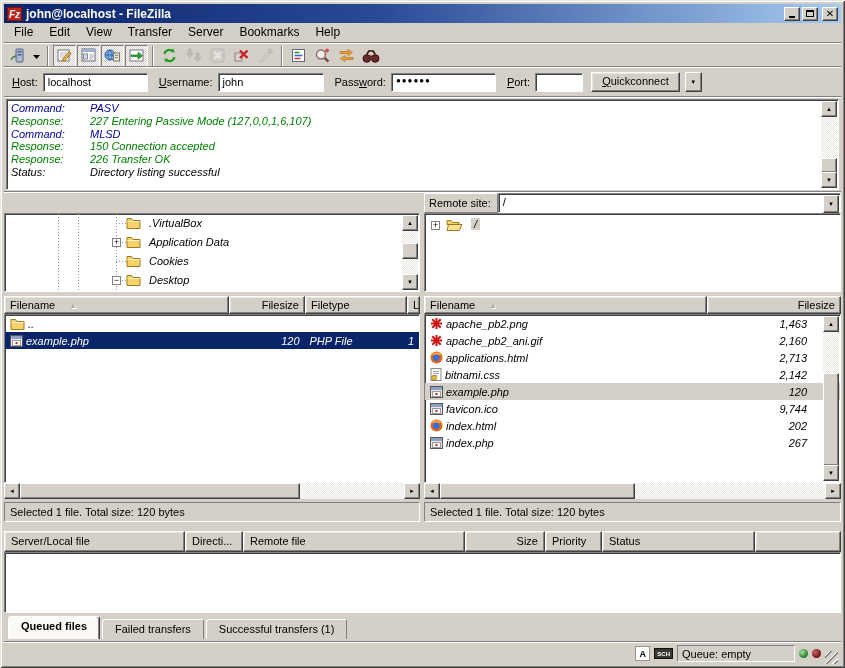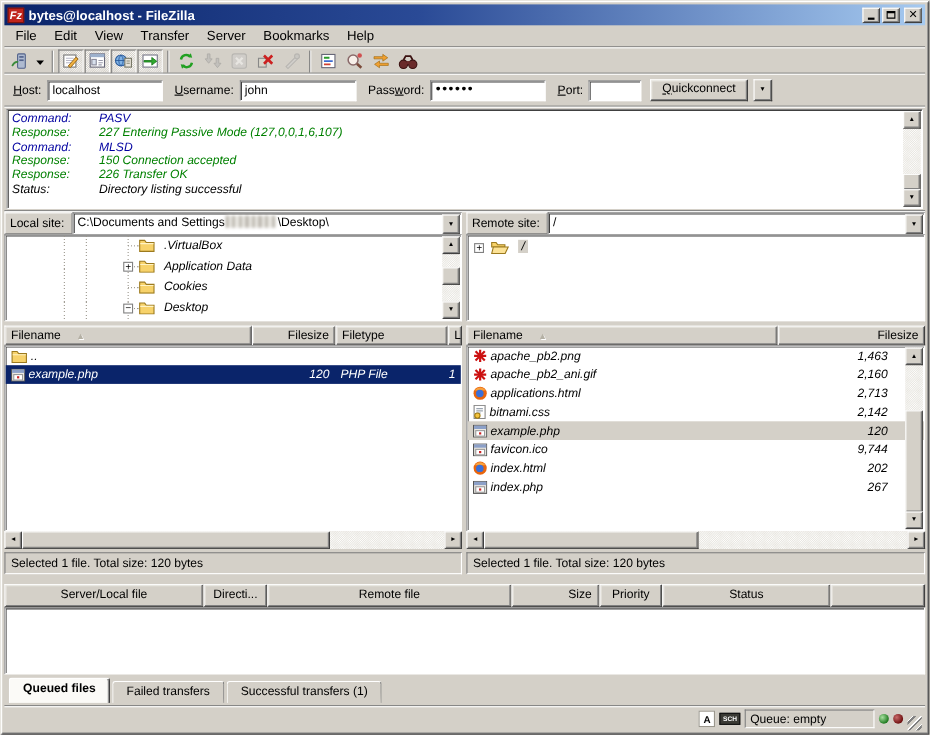--- a/index.html
+++ b/index.html
@@ -86,21 +86,21 @@
   .file-row { display:flex; height:17px; align-items:center; white-space:nowrap; }
   .fr-cell { padding:0 5px; overflow:hidden; display:flex; align-items:center; gap:3px; }
   .fr-cell.r { justify-content:flex-end; }
   .sel-active { background:#0a246a; color:#fff; }
   .sel-inactive { background:#d4d0c8; }
 
   .status-line { position:absolute; height:20px; background:#d4d0c8; border:1px solid; border-color:#808080 #fff #fff #808080; padding:3px 5px; }
 
   .queue-header { position:absolute; left:4px; right:4px; top:531px; height:21px; display:flex; }
   .qh-cell { height:21px; background:#d4d0c8; border:1px solid; border-color:#fff #404040 #404040 #fff;
-    box-shadow:inset -1px -1px 0 #808080, inset 1px 1px 0 #e8e6e0; padding:3px 6px; overflow:hidden; white-space:nowrap;text-align:center; }
+    box-shadow:inset -1px -1px 0 #808080, inset 1px 1px 0 #e8e6e0; padding:3px 6px; overflow:hidden; white-space:nowrap; }
   .qh-cell.r { text-align:right; }
   .queue-body { position:absolute; left:4px; right:4px; top:552px; height:61px; }
 
   .tabs { position:absolute; left:8px; top:616px; height:23px; display:flex; align-items:flex-end; gap:2px; }
   .tab { height:20px; padding:3px 12px; background:#d4d0c8; border:1px solid; border-color:#fff #808080 #808080 #fff;
     border-bottom:none; border-radius:3px 3px 0 0; white-space:nowrap; }
   .tab.active { height:23px; background:#fbfaf7; font-weight:bold; border-color:#fff #404040 transparent #fff; box-shadow:inset -1px 0 0 #808080; }
 
   .statusbar { position:absolute; left:4px; right:4px; top:643px; height:21px; display:flex; align-items:center; justify-content:flex-end; gap:4px; padding:0 3px; }
   .ascii-badge { width:15px; height:15px; background:#fff; border:1px solid #9a968c; font-weight:bold; font-size:9px; text-align:center; line-height:14px; }
@@ -113,21 +113,21 @@
     background:repeating-linear-gradient(135deg, transparent 0 3px, #fff 3px 4px, #808080 4px 5.5px); }
   .icon { display:inline-flex; align-items:center; justify-content:center; }
 </style>
 </head>
 <body>
 
 <div class="window">
 
   <div class="titlebar">
     <span class="app-icon">Fz</span>
-    <span class="title">bytes@localhost - FileZilla</span>
+    <span class="title">john@localhost - FileZilla</span>
     <span class="winbtns">
       <span class="winbtn">
           <span class="g-min"></span>
         </span>
       <span class="winbtn">
           <span class="g-max"></span>
         </span>
       <span class="winbtn" style="margin-left:2px">
           <span class="g-close">✕</span>
         </span>
@@ -307,27 +307,20 @@
       </div>
     <div style="position:absolute; top:1px; right:1px; bottom:1px; width:16px;" class="checker">
       <span class="sb-btn" style="top:0; right:0;">▲</span>
       <div class="sb-thumb" style="top:57px; right:0; width:16px; height:15px;"></div>
       <span class="sb-btn" style="bottom:0; right:0;">▼</span>
     </div>
   </div>
 
   <div class="divider" style="top:191px"></div>
 
-  <div class="site-row" style="left:4px; top:193px; width:416px;">
-    <span class="site-label">Local site:</span>
-    <span class="combo field" style="padding:0;">
-      <span class="combo-text" style="padding-left:4px;"><span>C:\Documents and Settings</span><span class="blur-block"></span><span>\Desktop\</span></span>
-      <span class="combo-btn">▼</span>
-    </span>
-  </div>
 
   <div class="site-row" style="left:424px; top:193px; width:417px;">
     <span class="site-label">Remote site:</span>
     <span class="combo field" style="padding:0;">
       <span class="combo-text" style="padding-left:4px;">/</span>
       <span class="combo-btn">▼</span>
     </span>
   </div>
 
   <div class="tree deep" id="local-tree" style="left:4px; top:213px; width:416px; height:79px;">

